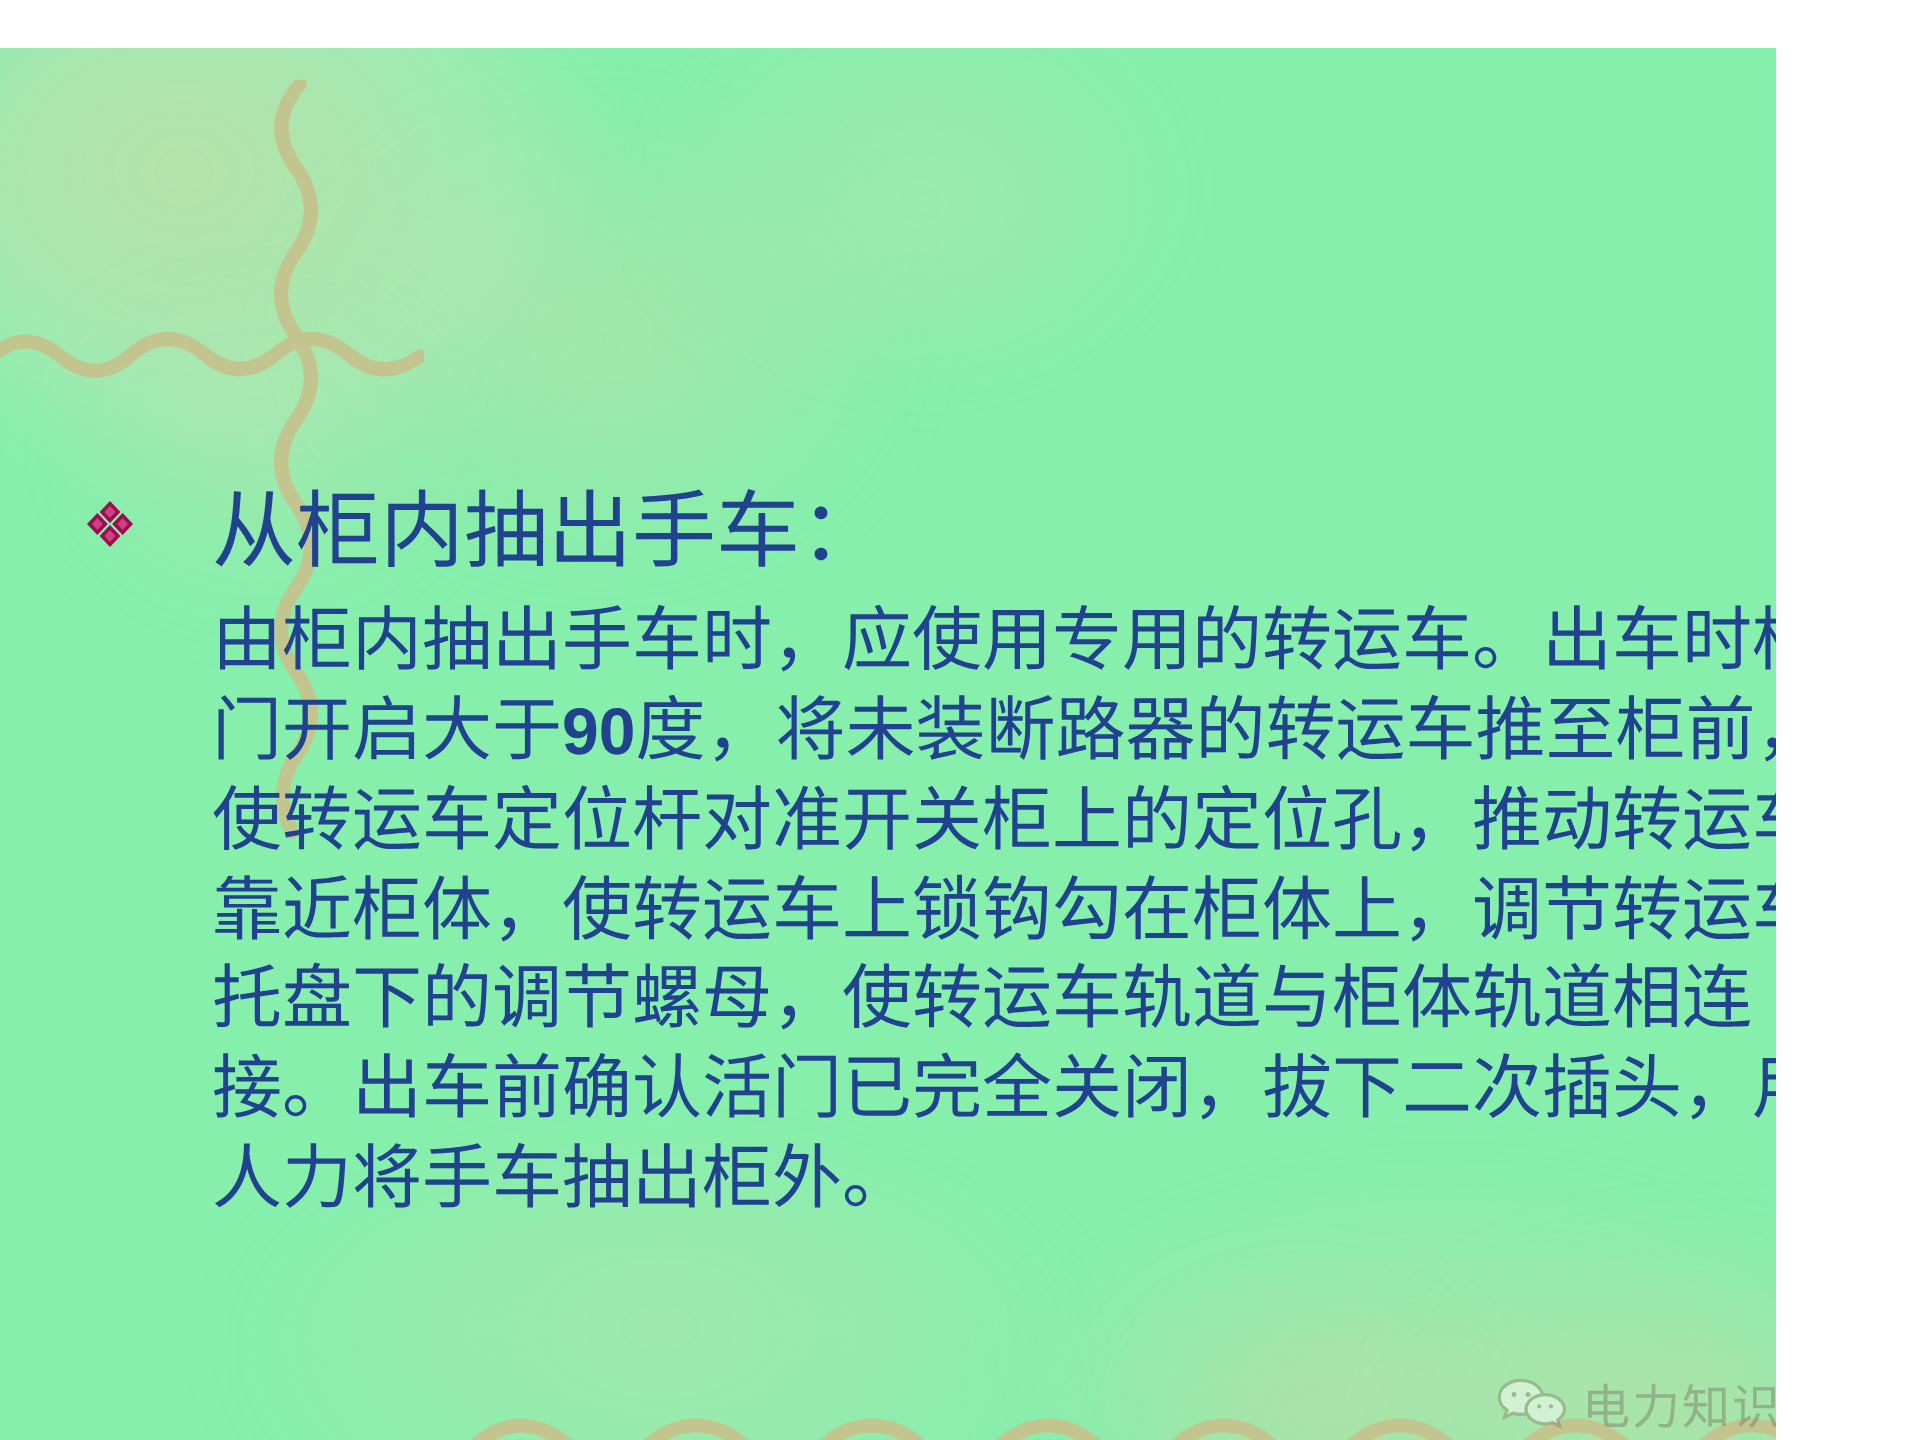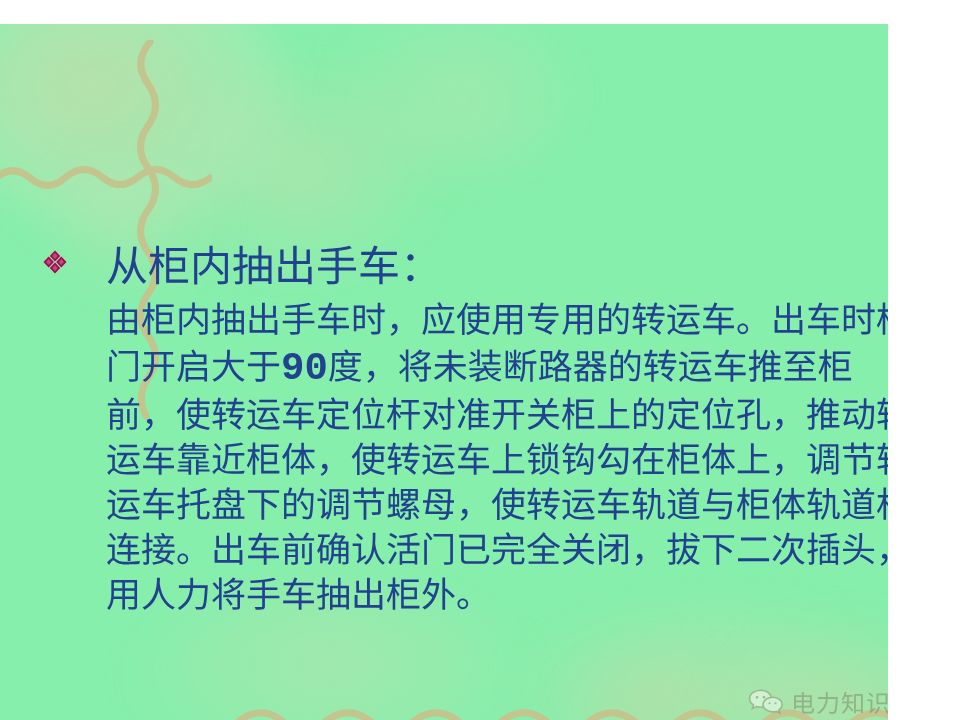--- a/index.html
+++ b/index.html
@@ -100,23 +100,23 @@
   }
   .para {
     padding-left: 66px;
     font-size: 35px;
     line-height: 1.285;
     color: #21428f;
     text-align: left;
     letter-spacing: 0px;
   }
   .para .num {
-    font-family: Liberation Mono, monospace;
+    font-family: Liberation Sans, sans-serif;
     font-weight: bold;
-    font-size: 39px;
+    font-size: 33px;
   }
 
   
   .watermark {
     position: absolute;
     left: 748px;
     top: 660px;
     display: flex;
     align-items: center;
     gap: 7px;

